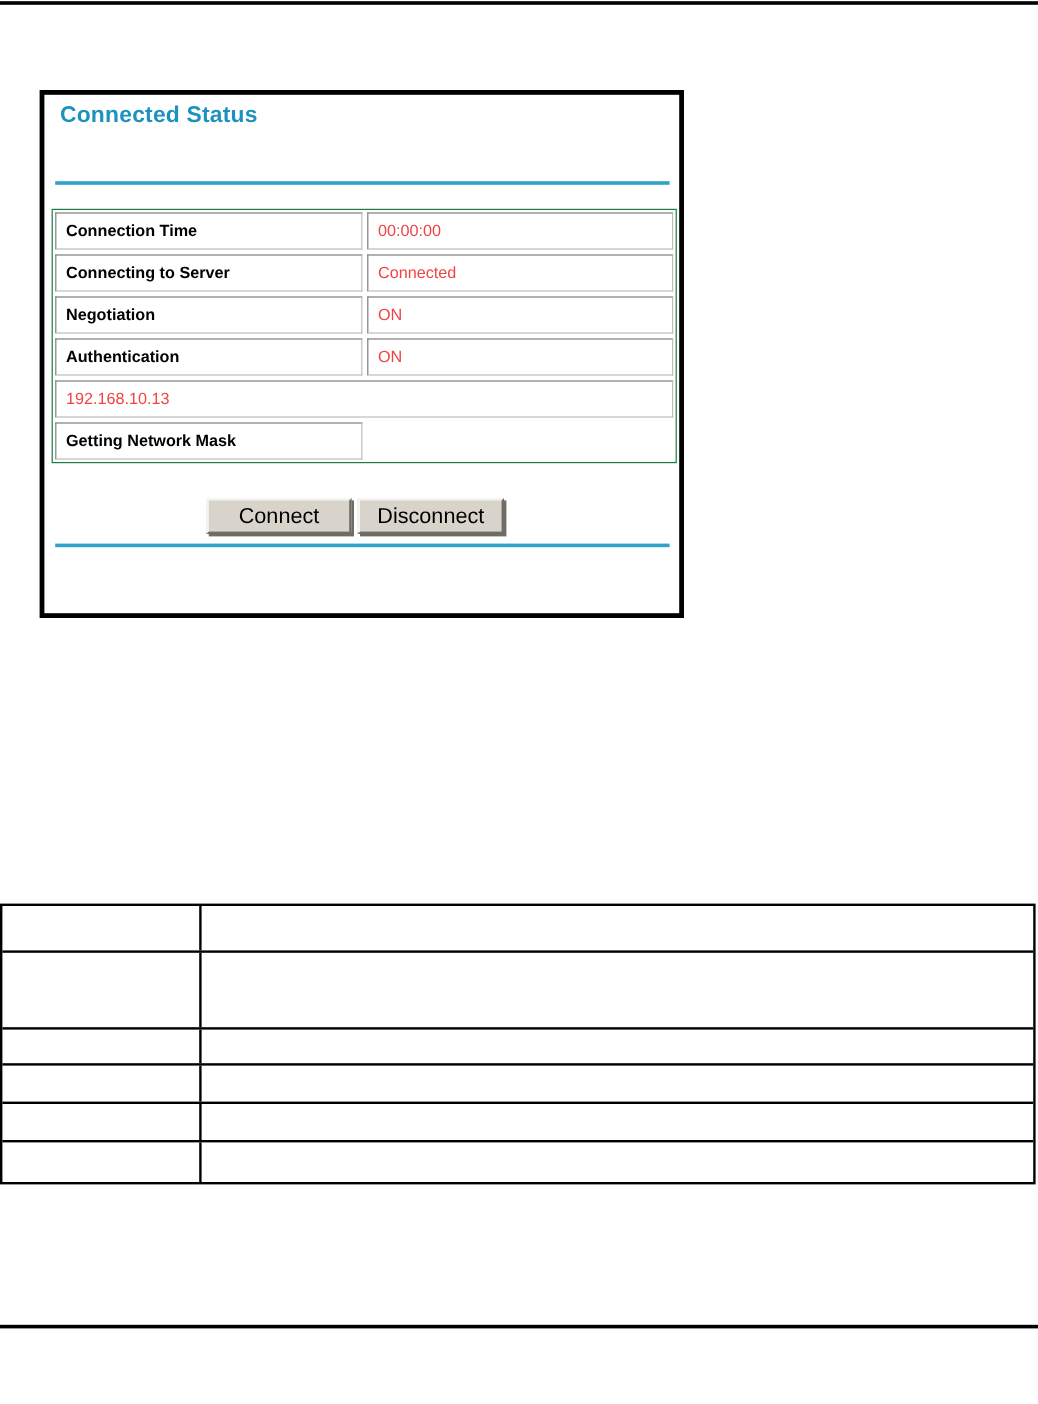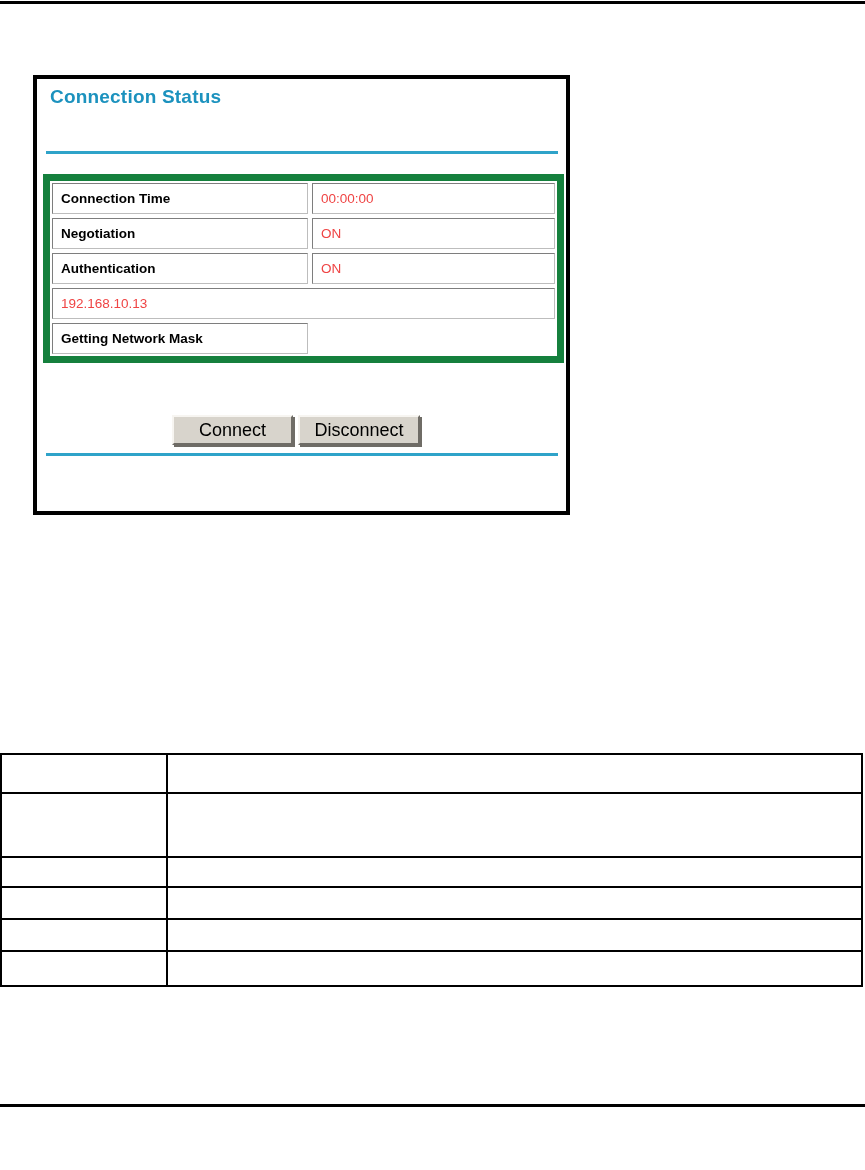--- a/index.html
+++ b/index.html
@@ -28,21 +28,21 @@
     font-size:19px; font-weight:bold;
     color:#1C92BE;
     letter-spacing:0.2px;
   }
   .rule { position:absolute; left:9px; width:512px; height:3px; background:#2FA3C9; }
   .rule-1 { top:72px; }
   .rule-2 { top:374px; }
 
   .status-table {
     position:absolute; left:6px; top:95px; width:521px;
-    border:7px solid #15803d;
+    border:1px solid #15803d;
     padding:2px;
     box-sizing:border-box;
     background:#fff;
   }
   .status-row { display:flex; gap:4px; height:31px; margin-bottom:4px; }
   .status-row:last-child { margin-bottom:0; }
   .scell {
     border:1px solid #bdbdbd;
     border-top-color:#7e7e7e; border-left-color:#7e7e7e;
     background:#fff;
@@ -84,27 +84,31 @@
   .desc-cell-desc { flex:1; }
   .dr1 { height:37px; } .dr2 { height:62px; } .dr3 { height:28px; }
   .dr4 { height:30px; } .dr5 { height:30px; } .dr6 { height:33px; }
 </style>
 </head>
 <body>
 
 <div class="hr-top"></div>
 
 <div class="figure">
-  <div class="figure-title">Connection Status</div>
+  <div class="figure-title">Connected Status</div>
   <div class="rule rule-1"></div>
 
   <div class="status-table">
     <div class="status-row">
       <div class="scell scell-label">Connection Time</div>
       <div class="scell scell-value">00:00:00</div>
+    </div>
+    <div class="status-row">
+      <div class="scell scell-label">Connecting to Server</div>
+      <div class="scell scell-value">Connected</div>
     </div>
     <div class="status-row">
       <div class="scell scell-label">Negotiation</div>
       <div class="scell scell-value">ON</div>
     </div>
     <div class="status-row">
       <div class="scell scell-label">Authentication</div>
       <div class="scell scell-value">ON</div>
     </div>
     <div class="status-row">

